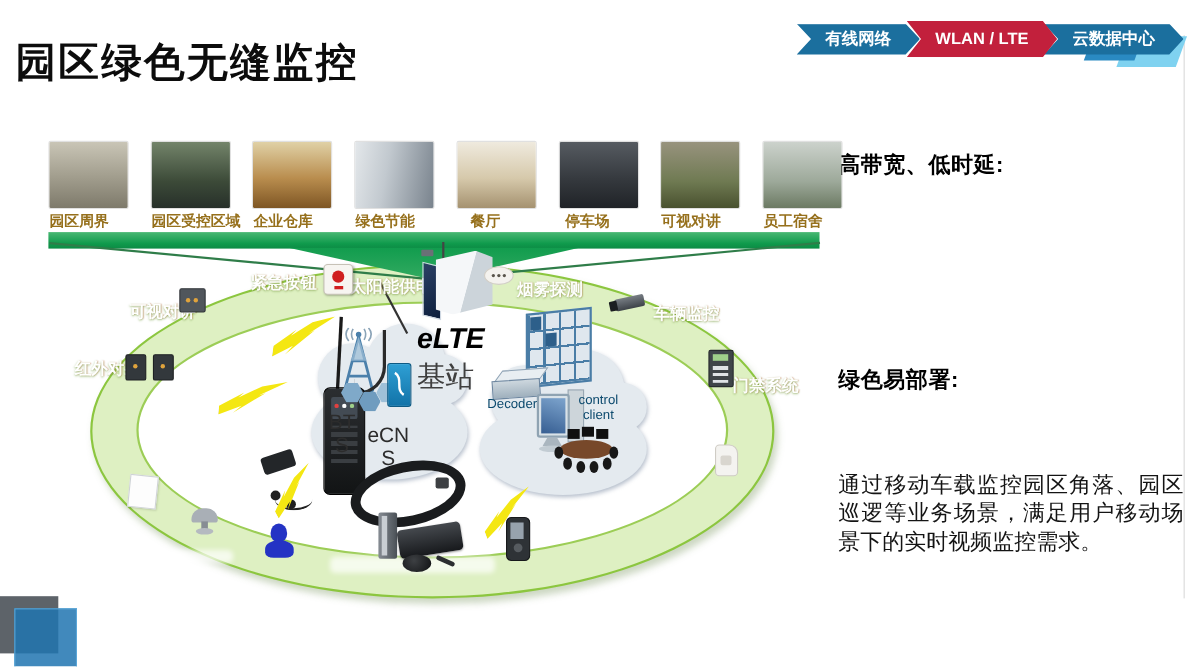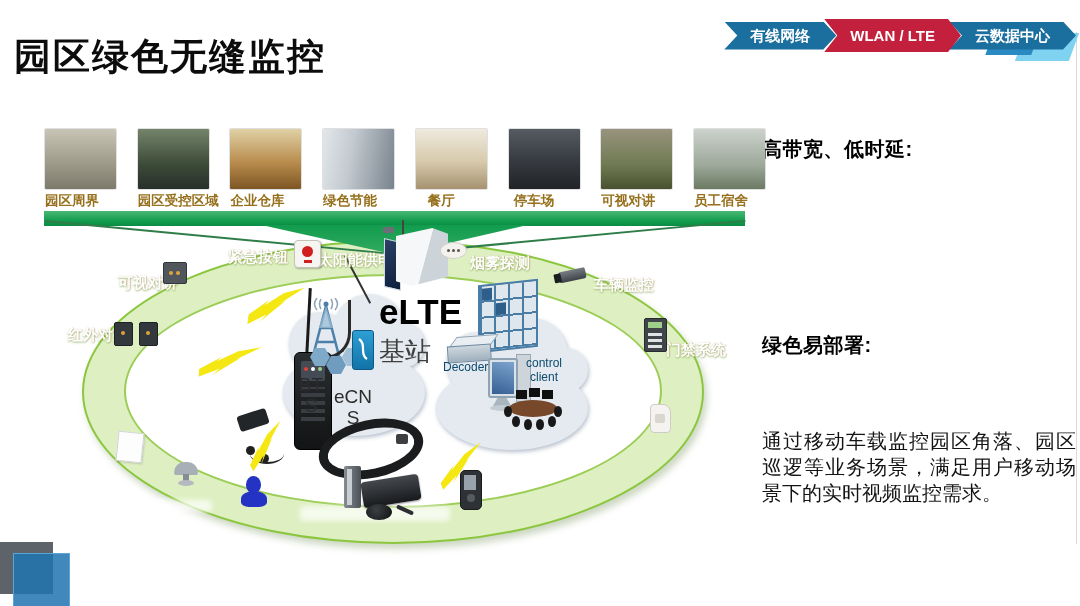--- a/index.html
+++ b/index.html
@@ -164,21 +164,21 @@
         clip-path:polygon(0% 78%,36% 38%,28% 52%,62% 18%,100% 0%,58% 42%,68% 34%,22% 92%,34% 72%,0% 100%);}
   .pline{position:absolute;width:2px;height:54px;background:#333;transform-origin:top left;
          transform:rotate(-28deg);z-index:8;}
 
   
   .hex{position:absolute;width:20px;height:18px;clip-path:polygon(25% 0,75% 0,100% 50%,75% 100%,25% 100%,0 50%);z-index:12;}
   .router{width:20px;height:38px;background:linear-gradient(180deg,#2e9fd4,#1273a8);border-radius:3px;
           border:1px solid #0d5a84;z-index:12;}
   .bts-text,.ecn-text{position:absolute;z-index:13;font-size:19px;line-height:21px;color:#2c2c2c;text-align:center;}
   .elte-label{position:absolute;left:379px;top:292px;z-index:13;}
-  .elte-label .l1{font-size:35px;color:#000;font-weight:600;}
+  .elte-label .l1{font-size:26px;color:#000;font-weight:600;font-style:italic;}
   .elte-label .l2{font-size:26px;color:#3f3f3f;font-family:"Liberation Serif","DejaVu Serif",serif;margin-top:2px;}
 
   .videowall{position:absolute;left:478px;top:282px;width:56px;height:64px;z-index:12;
              background:#dfe7ee;border:2px solid #4a7da6;transform:skewY(-6deg);
              background-image:repeating-linear-gradient(90deg,#4a7da6 0 2px,transparent 2px 14px),
                               repeating-linear-gradient(0deg,#4a7da6 0 2px,transparent 2px 16px);}
   .videowall i{position:absolute;background:#2d5f8a;display:block;}
   .decoder-box{position:absolute;left:447px;top:336px;width:46px;height:26px;z-index:12;transform:rotate(-4deg);}
   .decoder-box .top{position:absolute;left:6px;top:0;width:40px;height:9px;background:#e8eef2;
                     border:1px solid #8fa3b5;transform:skewX(-40deg);}

